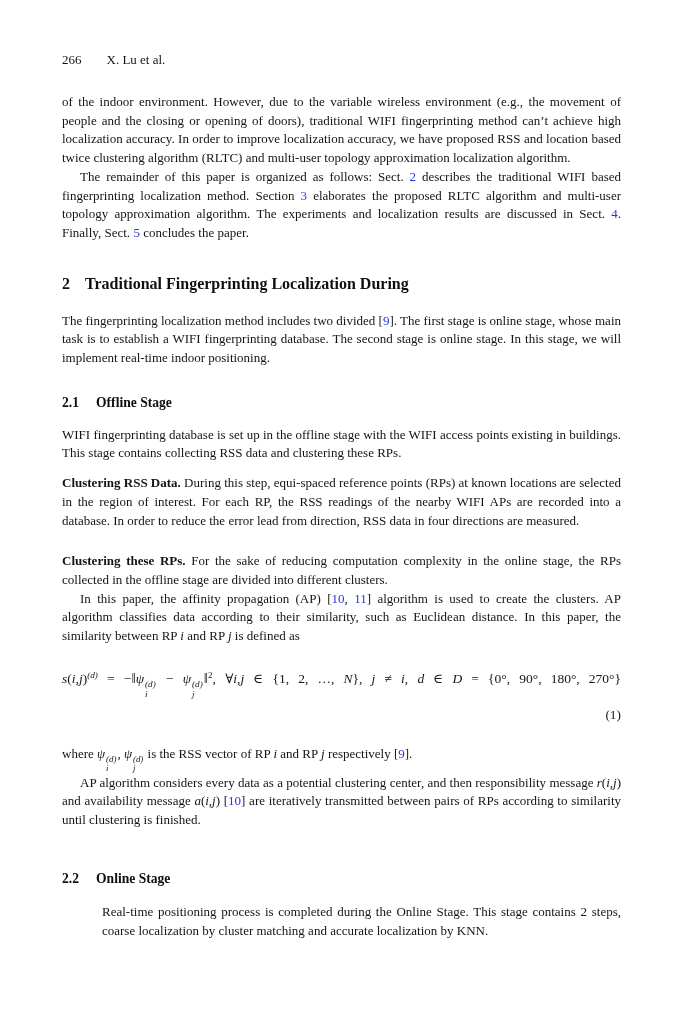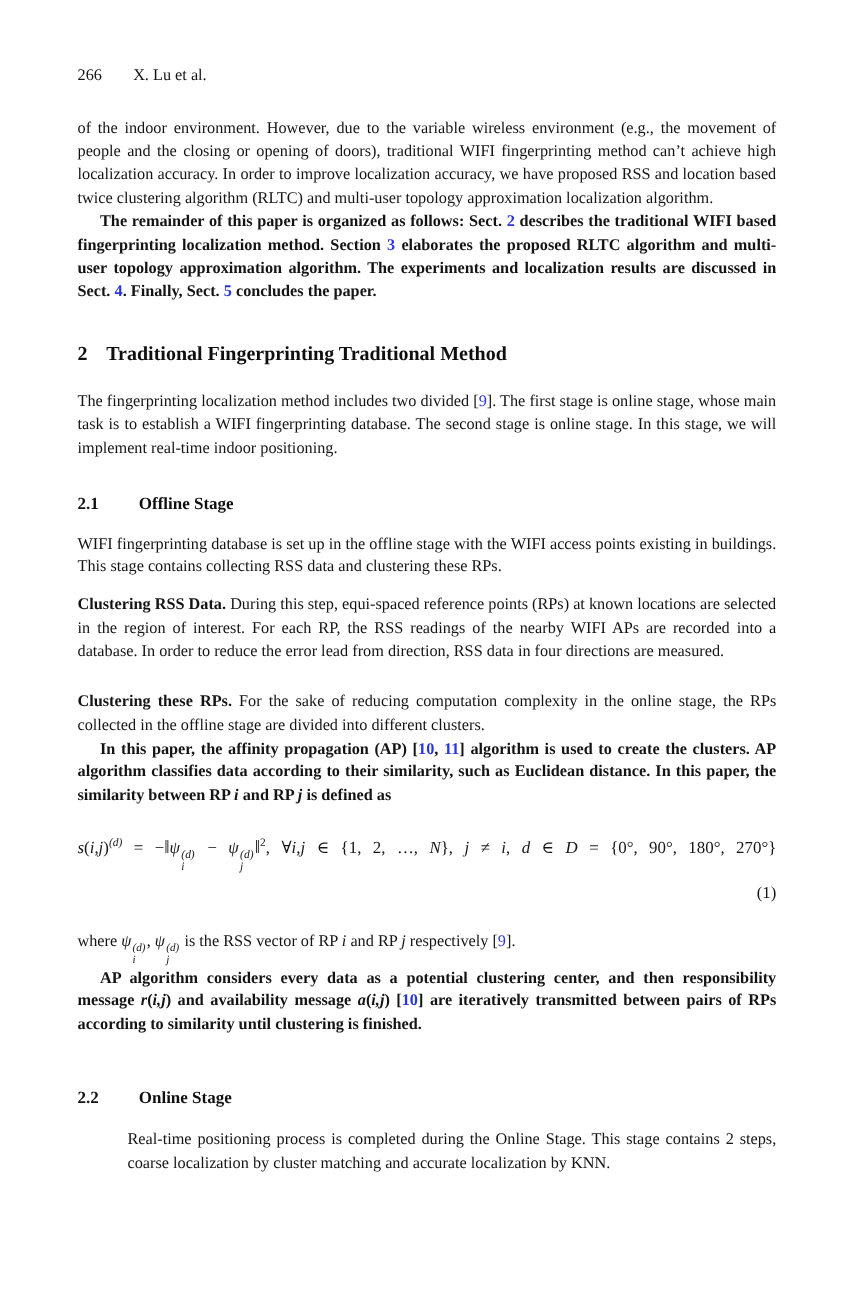--- a/index.html
+++ b/index.html
@@ -22,21 +22,21 @@
   }
   .running-header .pgnum { margin-right: 25px; }
 
   .body-p {
     margin: 0;
     font-size: 13px;
     line-height: 18.7px;
     text-align: justify;
     color: #141414;
   }
-  .indent { text-indent: 18px; font-weight: bold; }
+  .indent { text-indent: 18px; }
 
   .mt-p1  { margin-top: 26px; }
   .mt-p3  { margin-top: 18px; }
   .mt-p4  { margin-top: 15px; }
   .mt-p5  { margin-top: 11px; }
   .mt-p6  { margin-top: 22px; }
   .mt-p8  { margin-top: 22px; }
   .mt-p10 { margin-top: 16px; margin-left: 40px; }
 
   .sec-h {
@@ -50,21 +50,21 @@
   .sec-h .sec-num { margin-right: 15px; }
 
   .sub-h {
     margin: 26px 0 0 0;
     font-size: 13.6px;
     font-weight: bold;
     line-height: 17px;
     display: flex;
     color: #0f0f0f;
   }
-  .sub-h .sec-num { margin-right: 32px; }
+  .sub-h .sec-num { margin-right: 17px; }
   .mt-h22 { margin-top: 40px; }
 
   .eq-block { margin-top: 22px; }
   .eq-line {
     font-size: 13.5px;
     line-height: 20px;
     text-align: justify;
     text-align-last: justify;
     white-space: normal;
   }
@@ -103,21 +103,21 @@
     <div class="running-header">
       <span class="pgnum">266</span>
       <span>X. Lu et al.</span>
     </div>
 
     <p class="body-p mt-p1"><span>of the indoor environment. However, due to the variable wireless environment (e.g., the movement of people and the closing or opening of doors), traditional WIFI fingerprinting method can’t achieve high localization accuracy. In order to improve localization accuracy, we have proposed RSS and location based twice clustering algorithm (RLTC) and multi-user topology approximation localization algorithm.</span></p>
     <p class="body-p indent"><span>The remainder of this paper is organized as follows: Sect. </span><span class="s-link">2</span><span> describes the traditional WIFI based fingerprinting localization method. Section </span><span class="s-link">3</span><span> elaborates the proposed RLTC algorithm and multi-user topology approximation algorithm. The experiments and localization results are discussed in Sect. </span><span class="s-link">4</span><span>. Finally, Sect. </span><span class="s-link">5</span><span> concludes the paper.</span></p>
 
     <h1 class="sec-h">
       <span class="sec-num">2</span>
-      <span>Traditional Fingerprinting Traditional Method</span>
+      <span>Traditional Fingerprinting Localization During</span>
     </h1>
 
     <p class="body-p mt-p3"><span>The fingerprinting localization method includes two divided [</span><span class="s-link">9</span><span>]. The first stage is online stage, whose main task is to establish a WIFI fingerprinting database. The second stage is online stage. In this stage, we will implement real-time indoor positioning.</span></p>
 
     <h2 class="sub-h">
       <span class="sec-num">2.1</span>
       <span>Offline Stage</span>
     </h2>
 
     <p class="body-p mt-p4"><span>WIFI fingerprinting database is set up in the offline stage with the WIFI access points existing in buildings. This stage contains collecting RSS data and clustering these RPs.</span></p>

